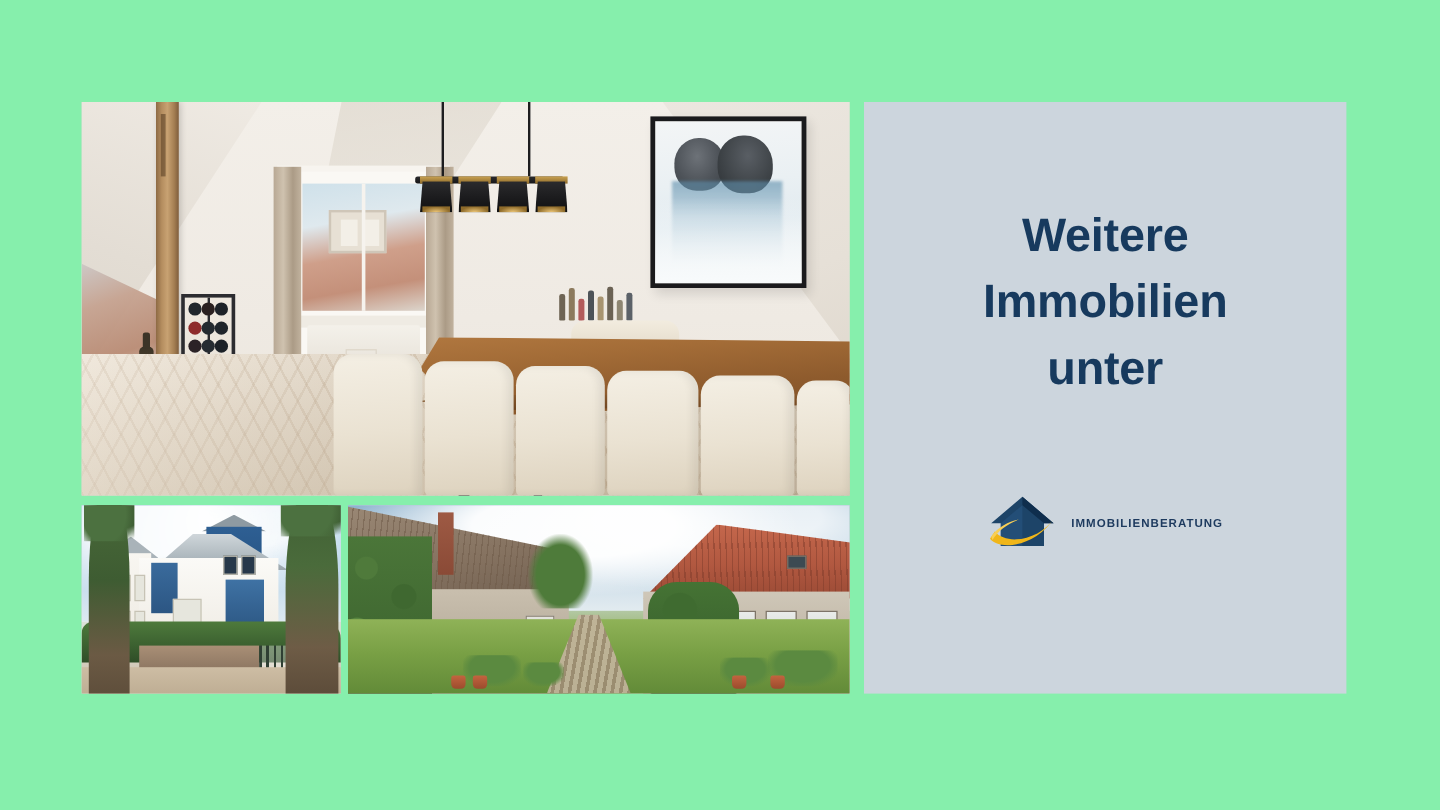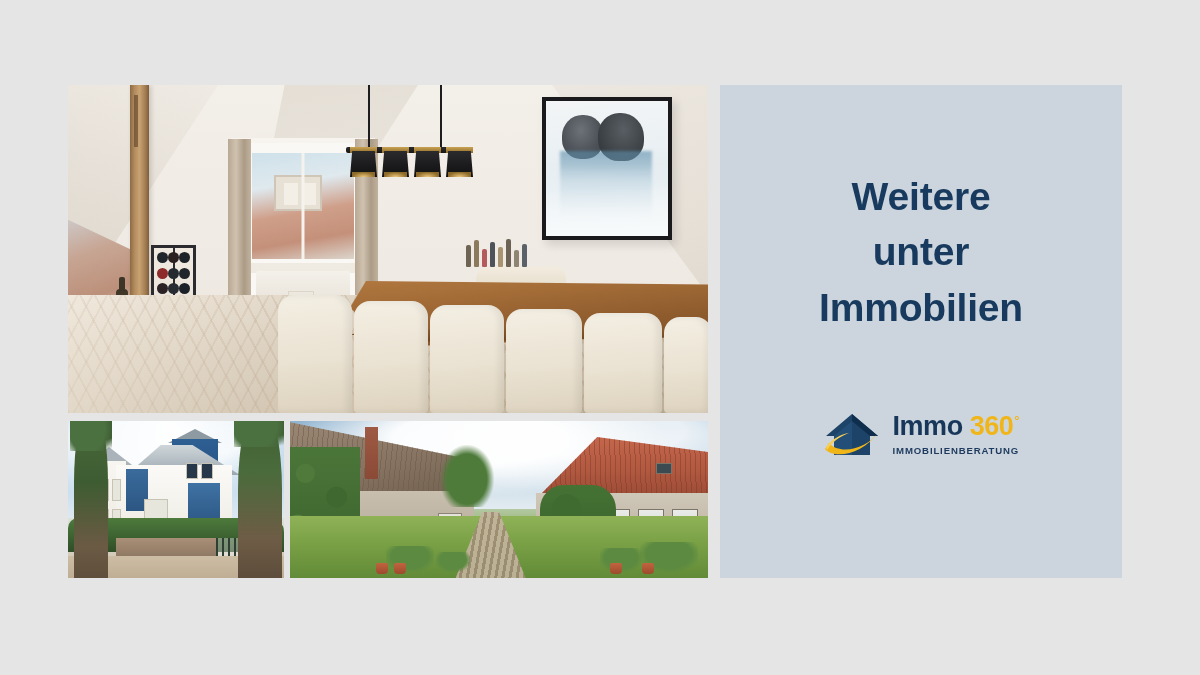--- a/index.html
+++ b/index.html
@@ -10,21 +10,21 @@
     height: 675px;
     background: #ffffff;
     font-family: "Liberation Sans", sans-serif;
     overflow: hidden;
   }
 
   .canvas {
     position: relative;
     width: 1200px;
     height: 675px;
-    background: #e5e5e5;
+    background: #86efac;
   }
 
   
   .collage { position: absolute; left: 68px; top: 85px; width: 640px; height: 493px; }
 
   .photo { position: absolute; overflow: hidden; background: #d8d4cc; }
 
   .photo-main   { left: 0;     top: 0;     width: 640px; height: 328px; }
   .photo-bl     { left: 0;     top: 336px; width: 216px; height: 157px; }
   .photo-br     { left: 222px; top: 336px; width: 418px; height: 157px; }
@@ -689,39 +689,34 @@
         <span class="g-pot" style="right:54px;"></span>
         <span class="g-pot" style="right:86px;"></span>
       </div>
     </div>
   </div>
 
   <div class="panel">
 
     <div class="headline">
       <span class="ln">Weitere</span>
+      <span class="ln">Immobilien</span>
       <span class="ln">unter</span>
-      <span class="ln">Immobilien</span>
     </div>
 
 
     <div class="logo">
       <span class="logo-mark">
         <svg viewBox="0 0 58 50" width="58" height="50" aria-hidden="true">
           <path d="M29 5 L55 27 L47 27 L47 46 L11 46 L11 27 L3 27 Z" fill="#1d4468"></path>
           <path d="M29 5 L55 27 L47 27 L29 12 Z" fill="#0f2e4d"></path>
           <path d="M11 27 L29 12 L29 46 L11 46 Z" fill="#24507a" opacity=".85"></path>
           <path d="M2 40 C10 50 40 47 56 22 C44 41 16 46 6 34 Z" fill="#f0b619"></path>
           <path d="M3 38 C9 30 18 25 26 24 C16 28 9 33 4 41 Z" fill="#f8cf55"></path>
         </svg>
       </span>
       <span class="logo-text">
-        <span class="logo-word">
-          <span class="logo-immo">Immo</span>
-          <span class="logo-360">360</span>
-          <span class="logo-deg">°</span>
-        </span>
         <span class="logo-sub">IMMOBILIENBERATUNG</span>
       </span>
     </div>
   </div>
 
 </div>
 
 </body></html>

